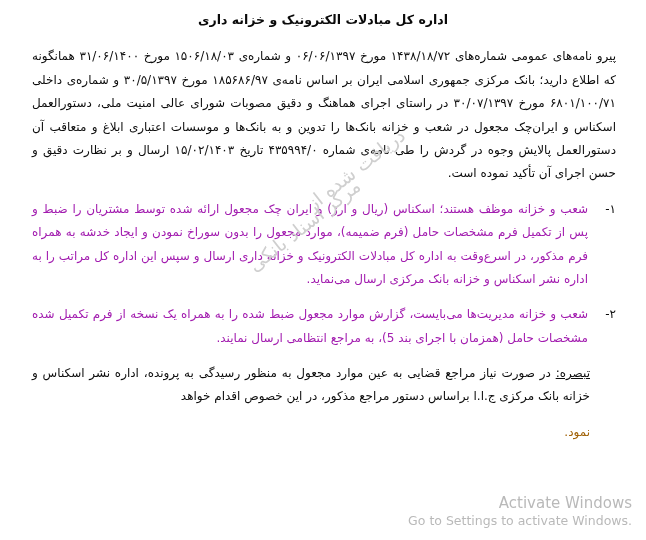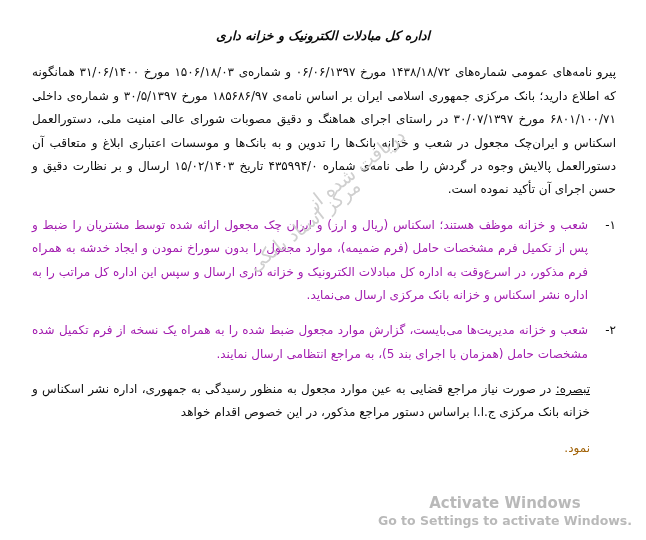--- a/index.html
+++ b/index.html
@@ -22,22 +22,21 @@
     box-sizing: border-box;
     padding: 8px 22px 0 22px;
     direction: rtl;
   }
   .doc-header {
     text-align: center;
     font-weight: bold;
     font-size: 12.5px;
     line-height: 1.55;
     color: #0a0a0a;
-    margin-top: 18px;
-    font-style: italic;
+    margin-top: 2px;
   }
   .doc-subject {
     text-align: center;
     font-weight: bold;
     font-size: 12.5px;
     line-height: 1.55;
     color: #0a0a0a;
     margin-top: 6px;
   }
   .body-block {
@@ -111,26 +110,25 @@
     transform-origin: center center;
     direction: rtl;
   }
   .wm-1 { left: 296px; top: 158px; }
   .wm-2 { left: 236px; top: 214px; }
   .activate {
     position: absolute;
     direction: ltr;
     right: 14px;
     bottom: 10px;
-    text-align: center;
+    text-align: right;
     color: #b9b9b9;
     font-size: 14px;
     line-height: 1.35;
     left: auto;
-    font-weight: bold;
   }
   .activate .line1 { font-size: 15px; }
   .activate .line2 { font-size: 12.5px; }
 </style>
 </head>
 <body>
 
 <div class="page">
 
   <div class="doc-header">اداره کل مبادلات الکترونیک و خزانه داری</div>
@@ -142,21 +140,21 @@
     <div class="list-item">
       <div class="list-num">۱-</div>
       <div class="list-text">شعب و خزانه موظف هستند؛ اسکناس (ریال و ارز) و ایران چک مجعول ارائه شده توسط مشتریان را ضبط و پس از تکمیل فرم مشخصات حامل (فرم ضمیمه)، موارد مجعول را بدون سوراخ نمودن و ایجاد خدشه به همراه فرم مذکور، در اسرع‌وقت به اداره کل مبادلات الکترونیک و خزانه داری ارسال و سپس این اداره کل مراتب را به اداره نشر اسکناس و خزانه بانک مرکزی ارسال می‌نماید.</div>
     </div>
 
     <div class="list-item">
       <div class="list-num">۲-</div>
       <div class="list-text">شعب و خزانه مدیریت‌ها می‌بایست، گزارش موارد مجعول ضبط شده را به همراه یک نسخه از فرم تکمیل شده مشخصات حامل (همزمان با اجرای بند 5)، به مراجع انتظامی ارسال نمایند.</div>
     </div>
 
-    <p class="note"><span class="note-label">تبصره:</span><span> در صورت نیاز مراجع قضایی به عین موارد مجعول به منظور رسیدگی به جمهوری، اداره نشر اسکناس و خزانه بانک مرکزی ج.ا.ا براساس دستور مراجع مذکور، در این خصوص اقدام خواهد</span></p>
+    <p class="note"><span class="note-label">تبصره:</span><span> در صورت نیاز مراجع قضایی به عین موارد مجعول به منظور رسیدگی به پرونده، اداره نشر اسکناس و خزانه بانک مرکزی ج.ا.ا براساس دستور مراجع مذکور، در این خصوص اقدام خواهد</span></p>
 
     <p class="closing">نمود.</p>
 
   </div>
 
   <div class="watermark">
     <div class="wm-text wm-1">دریافت شده از</div>
     <div class="wm-text wm-2">مرکز اسناد بانکی</div>
   </div>
 

